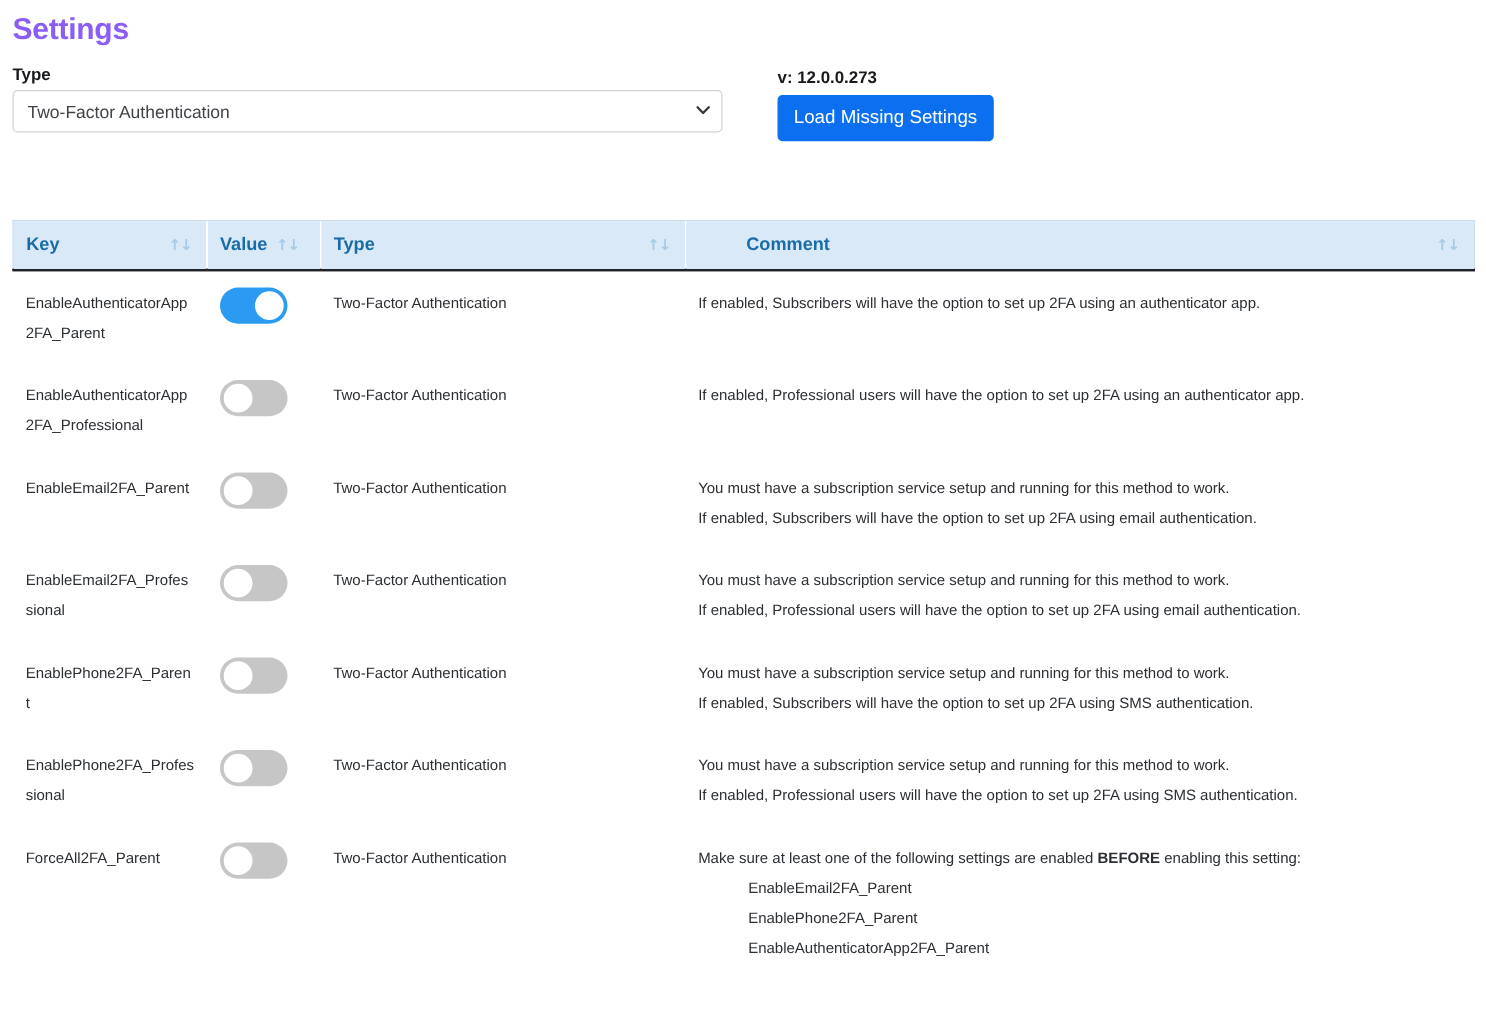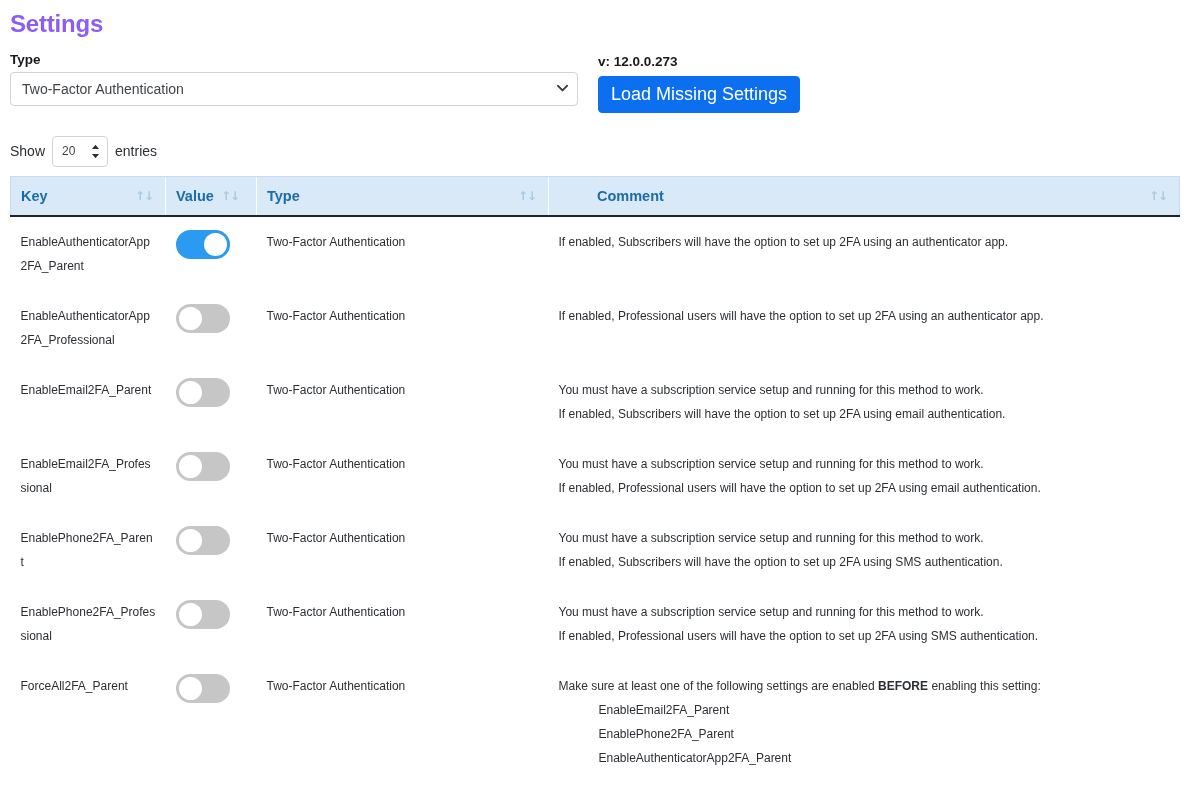--- a/index.html
+++ b/index.html
@@ -56,39 +56,39 @@
     position: absolute;
     right: 12px;
     top: 12px;
     width: 9px;
     height: 9px;
     pointer-events: none;
   }
   .select-caret svg { display: block; }
 
   .version-block {
-    margin-left: 20px;
+    margin-left: 44px;
     padding-top: 1px;
   }
   .version-text {
     font-size: 13.5px;
     font-weight: 700;
     color: #17191c;
     line-height: 18px;
     margin-bottom: 5px;
   }
   .btn-primary {
     display: inline-block;
     background: #0d6efd;
     background: #0b6ff0;
     color: #ffffff;
     border: 1px solid #0b6ff0;
     border-radius: 4px;
     font-family: "Liberation Sans", sans-serif;
-    font-size: 18px;
+    font-size: 15px;
     line-height: 20px;
     padding: 7px 12px 8px 12px;
     cursor: pointer;
   }
 
   .table-controls {
     display: flex;
     align-items: center;
     justify-content: space-between;
     margin-top: 22px;
@@ -254,35 +254,20 @@
 
     <div class="version-block">
       <div class="version-text">v: 12.0.0.273</div>
       <button class="btn-primary">Load Missing Settings</button>
     </div>
 
   </div>
 
   <div class="table-controls">
 
-    <div class="length-box">
-      <span class="lab">Show</span>
-      <span class="num-wrap">
-        <select class="length-select">
-          <option>20</option>
-        </select>
-        <span class="spinner">
-          <svg width="9" height="15" viewBox="0 0 9 15">
-            <path d="M4.5 0.8 L8 5 L1 5 Z" fill="#2b2f33"></path>
-            <path d="M4.5 14.2 L8 10 L1 10 Z" fill="#2b2f33"></path>
-          </svg>
-        </span>
-      </span>
-      <span class="lab">entries</span>
-    </div>
 
 
   </div>
 
   <table class="data-table">
     <colgroup>
       <col style="width:155px">
       <col style="width:91px">
       <col style="width:292px">
       <col style="width:631px">

